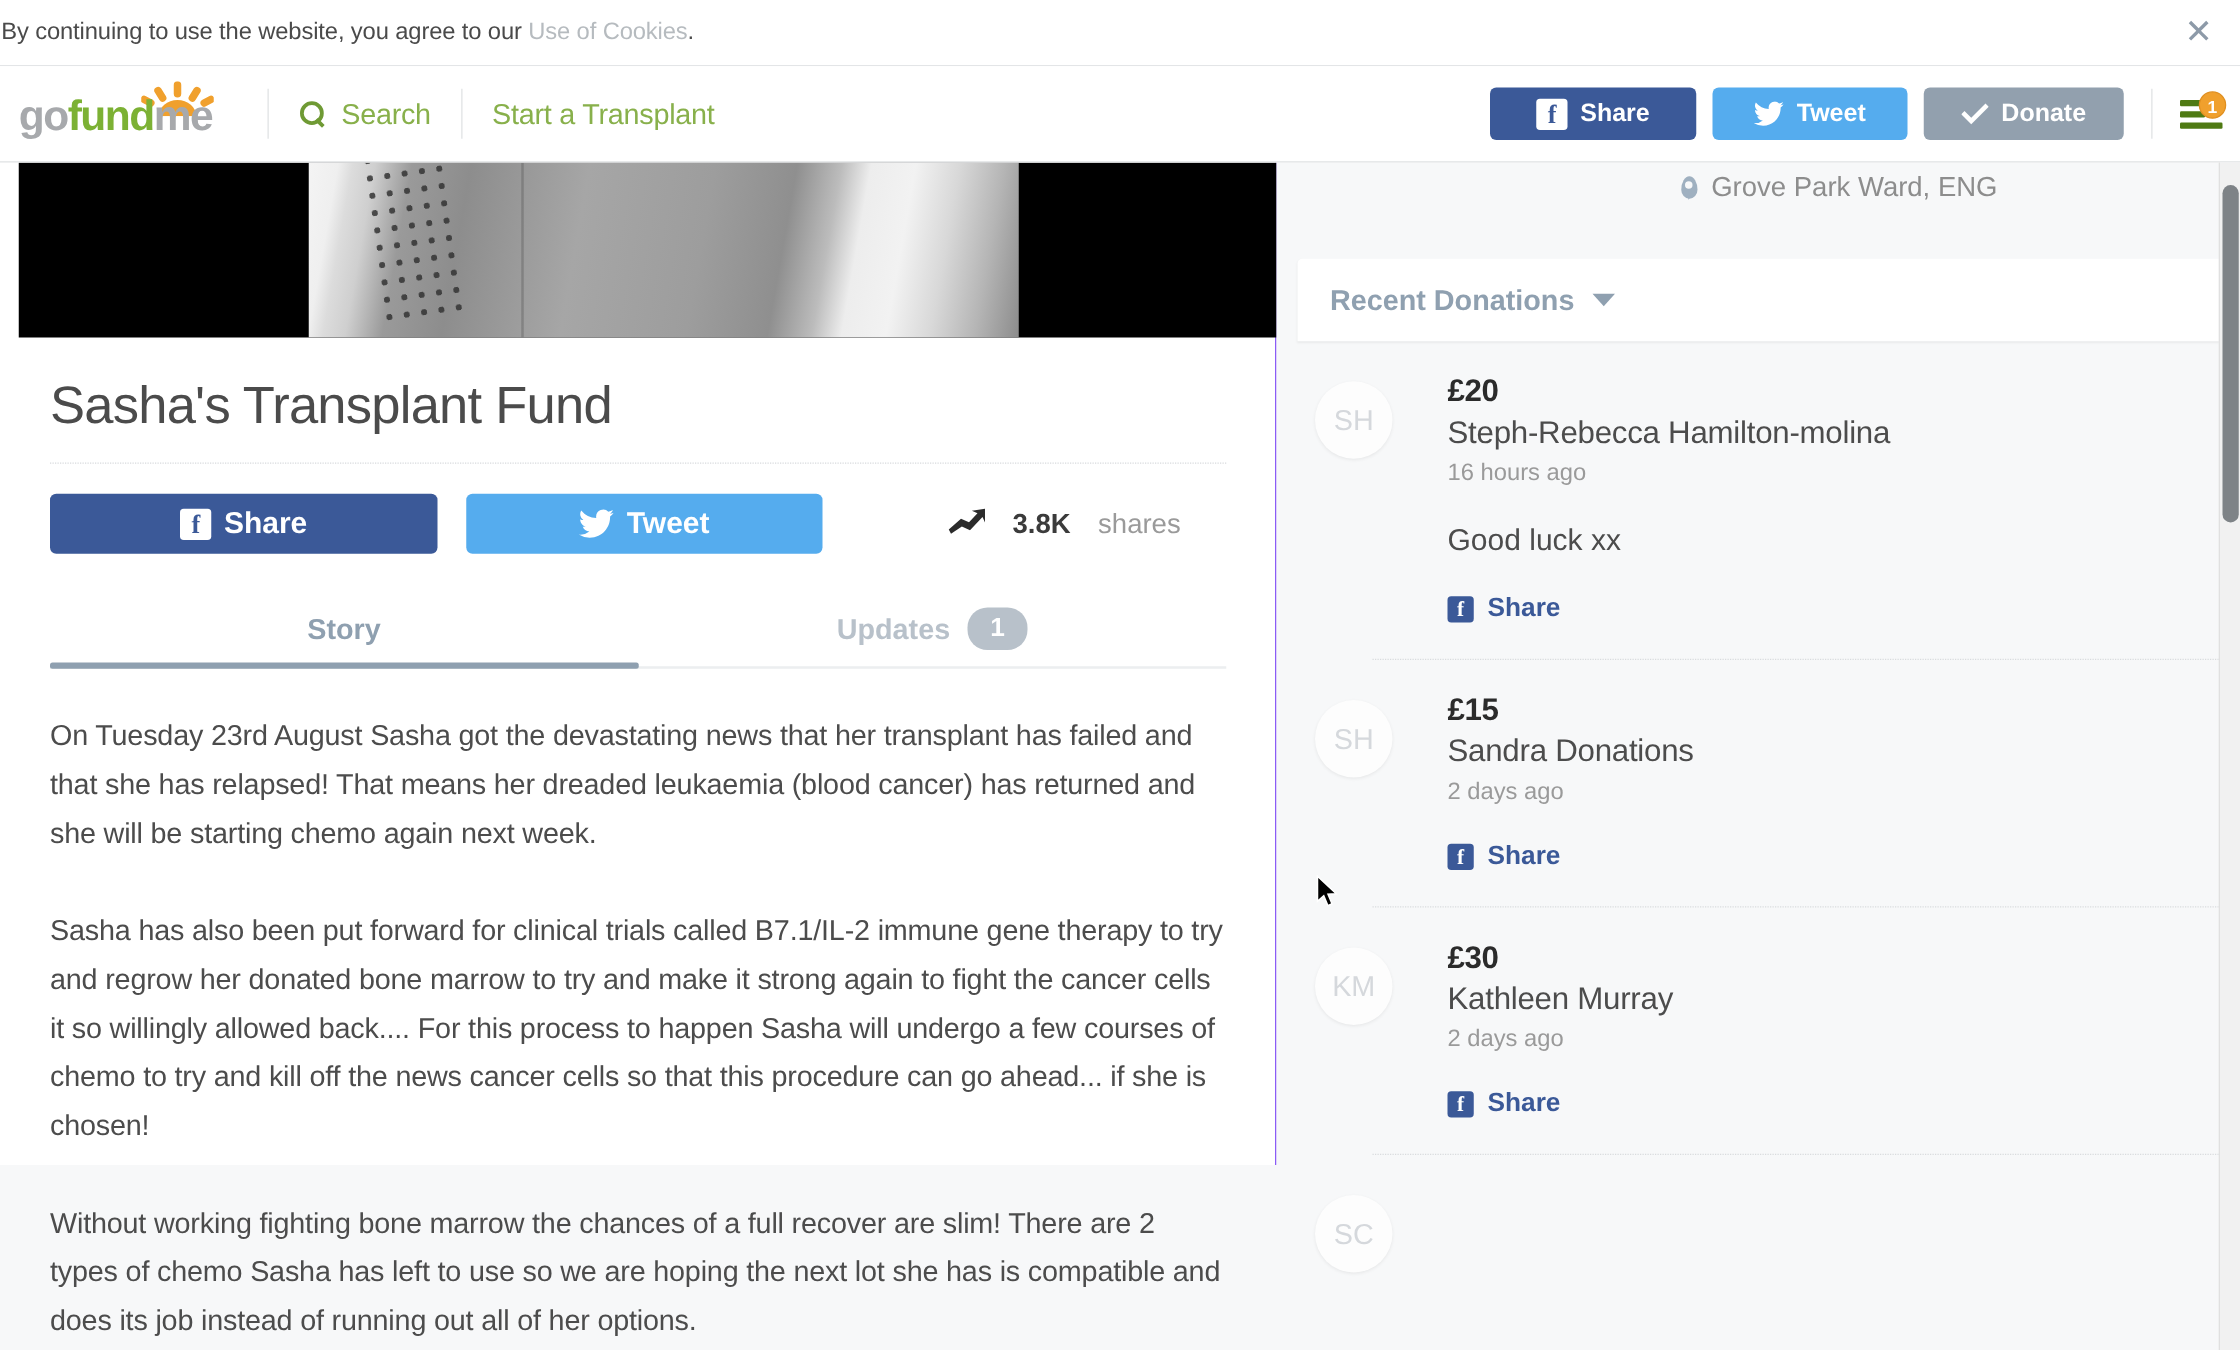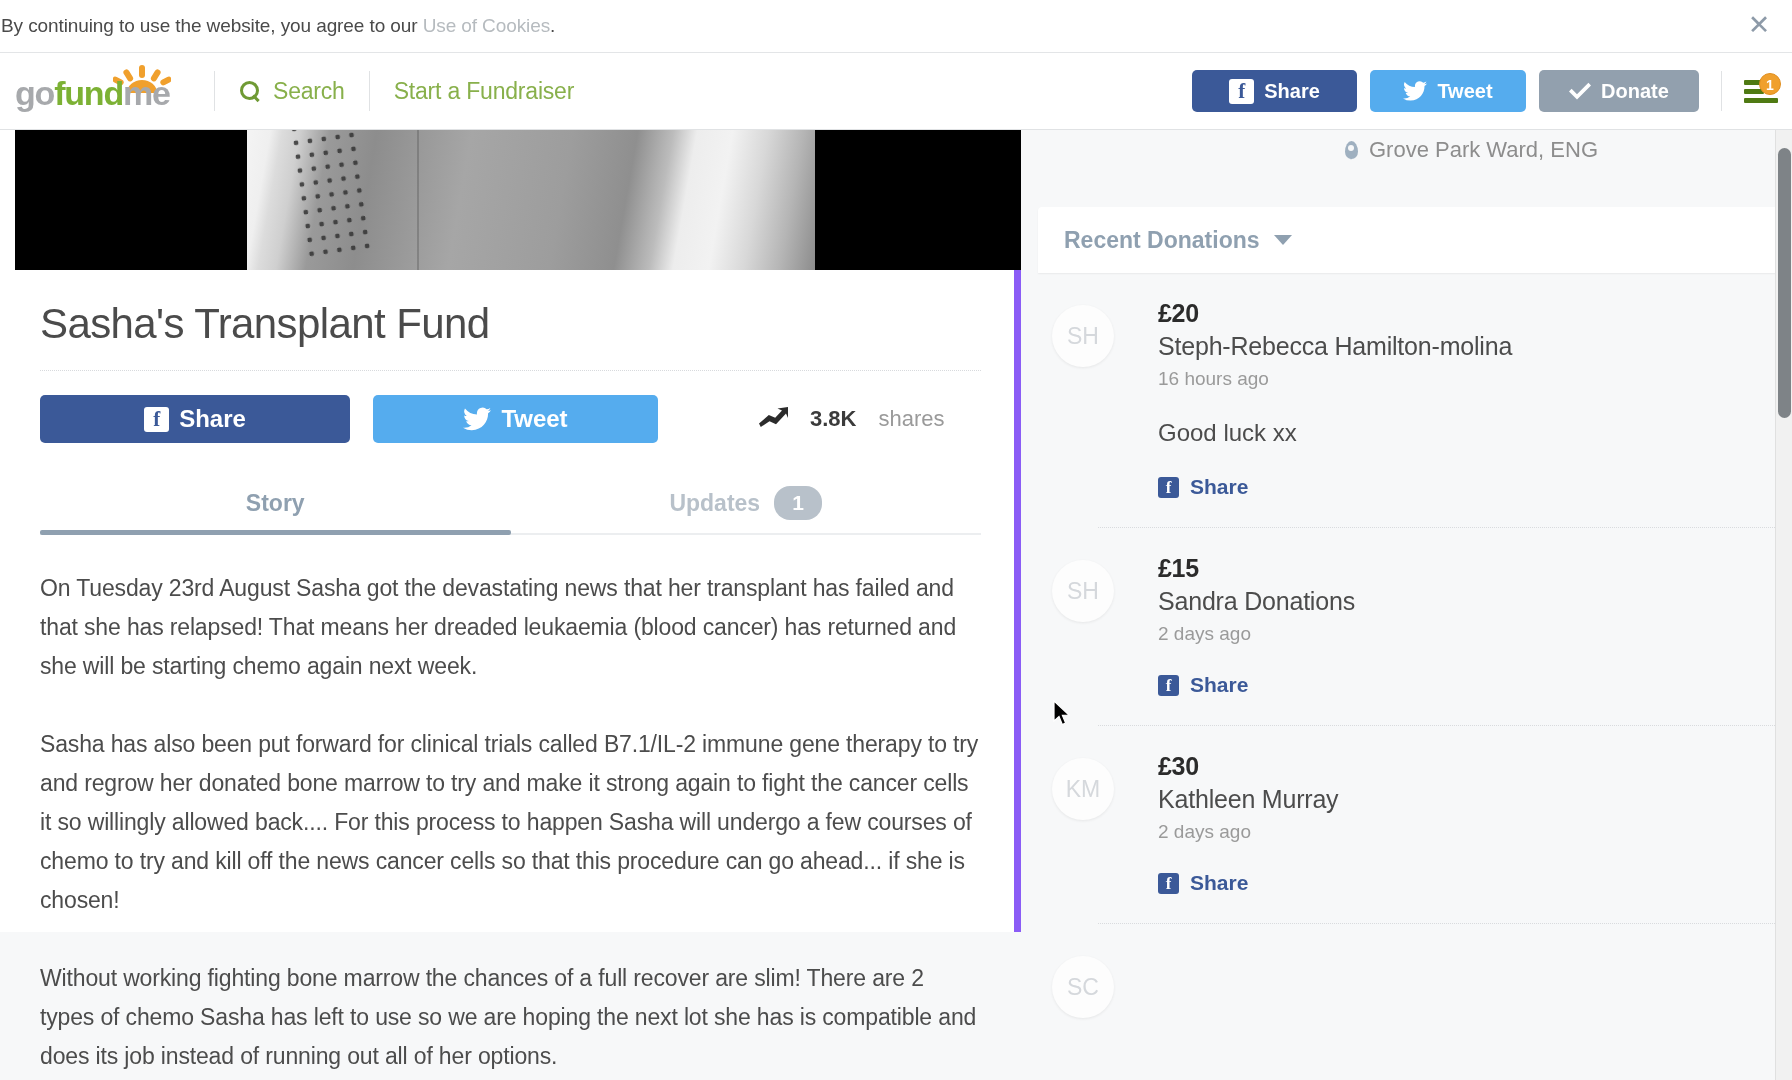--- a/index.html
+++ b/index.html
@@ -180,21 +180,21 @@
     background: #f7f8f9;
   }
 
   
   .main-col {
     position: absolute;
     left: 0; top: 0;
     width: 1021px;
     height: 802px;
     background: #ffffff;
-    border-right: 7px solid #8b5cf6;
+    border-right: 1px solid #8b5cf6;
   }
   .hero {
     position: absolute;
     left: 15px; top: 0;
     width: 1006px; height: 140px;
     background: #000;
     overflow: hidden;
   }
   .hero-photo {
     position: absolute;
@@ -492,21 +492,21 @@
   <div class="hdr-divider"></div>
 
   <a class="hdr-link" href="#">
     <span class="search-glyph"></span>
     <span>Search</span>
   </a>
 
   <div class="hdr-divider"></div>
 
   <a class="hdr-link" href="#">
-    <span>Start a Fundraiser</span>
+    <span>Start a Transplant</span>
   </a>
 
   <div class="hdr-right">
     <button class="btn btn-fb">
       <span class="fb-f">f</span>
       <span>Share</span>
     </button>
     <button class="btn btn-tw">
       <svg width="24" height="20" viewBox="0 0 24 20">
         <path fill="#fff" d="M24 2.4c-.9.4-1.8.7-2.8.8 1-.6 1.8-1.6 2.2-2.7-1 .6-2 1-3.1 1.2A4.9 4.9 0 0 0 11.9 5c0 .4 0 .8.1 1.1A13.9 13.9 0 0 1 1.7.9 4.9 4.9 0 0 0 3.2 7.5c-.8 0-1.5-.2-2.2-.6v.1c0 2.4 1.7 4.4 3.9 4.8-.4.1-.8.2-1.3.2-.3 0-.6 0-.9-.1.6 2 2.4 3.4 4.6 3.4A9.8 9.8 0 0 1 0 17.4a13.8 13.8 0 0 0 7.5 2.2c9.1 0 14-7.5 14-14v-.6c1-.7 1.8-1.6 2.5-2.6z"></path>

